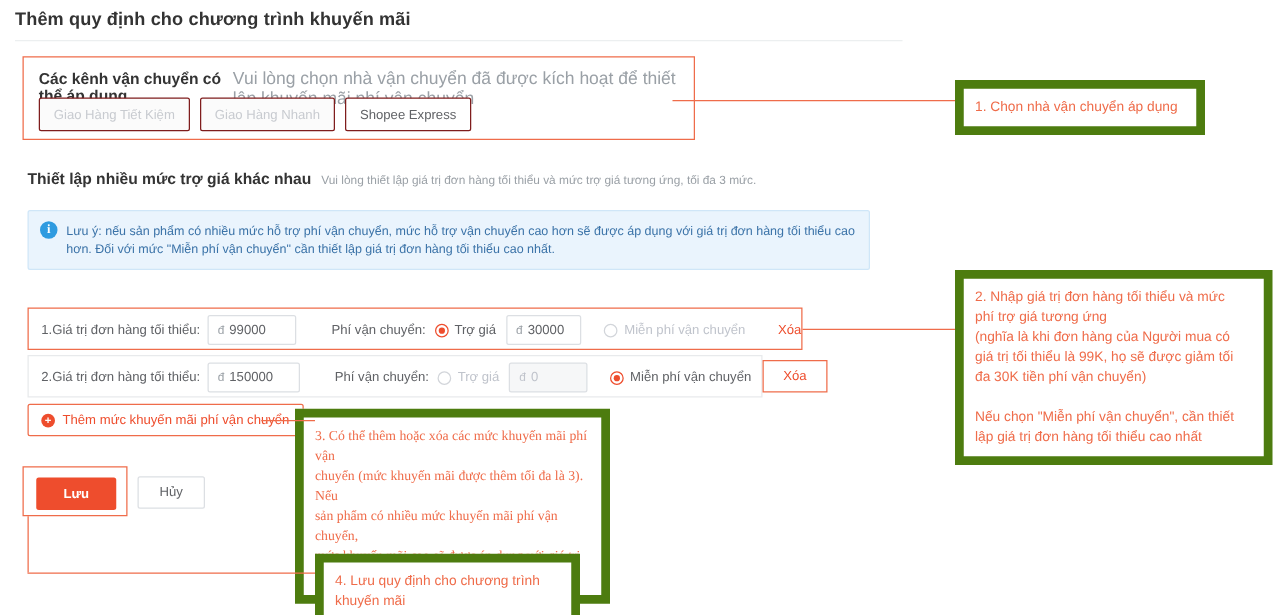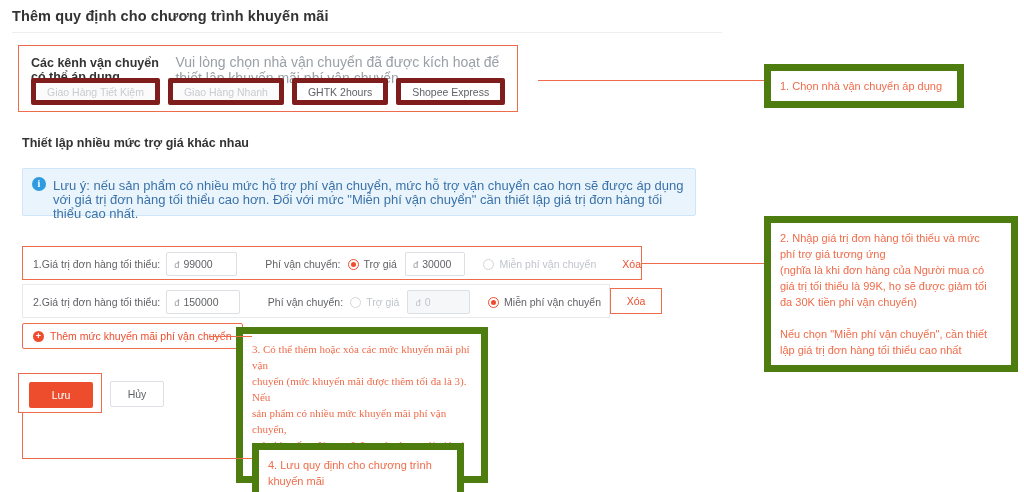--- a/index.html
+++ b/index.html
@@ -27,21 +27,21 @@
     position: absolute;
     left: 12px; top: 32px;
     width: 710px; height: 1px;
     background: #eceff0;
   }
 
   
   .box-channels {
     position: absolute;
     left: 18px; top: 45px;
-    width: 500px; height: 67px;
+    width: 538px; height: 67px;
     border: 1px solid #ef6c4a;
     background: #fff;
   }
   .sec-head {
     position: absolute;
     left: 12px; top: 8px;
     display: flex;
     align-items: baseline;
     gap: 8px;
   }
@@ -57,21 +57,21 @@
   .chips {
     position: absolute;
     left: 12px; top: 32px;
     display: flex;
     gap: 8px;
   }
   .chip {
     height: 27px;
     min-width: 82px;
     padding: 0 11px;
-    border: 5px solid #7f1d1d;
+    border: 1px solid #7f1d1d;
     background: #fff;
     border-radius: 2px;
     display: flex;
     align-items: center;
     justify-content: center;
     font-size: 10.5px;
     color: #606266;
     white-space: nowrap;
   }
   .chip.disabled { color: #c8cbd0; background:#fbfbfb; }
@@ -106,21 +106,21 @@
     font-weight: bold;
     line-height: 14px;
     text-align: center;
     font-family: "Liberation Serif", serif;
   }
   .notice p {
     position: absolute;
     left: 30px; top: 10px;
     right: 10px;
     margin: 0;
-    font-size: 13px;
+    font-size: 10px;
     line-height: 14px;
     color: #3b73a8;
   }
 
   
   .tier-row {
     position: absolute;
     height: 34px;
     display: flex;
     align-items: center;
@@ -213,20 +213,21 @@
     line-height: 11px;
     text-align: center;
     font-weight: bold;
   }
 
   .btn-save-wrap {
     position: absolute;
     left: 18px; top: 373px;
     width: 84px; height: 40px;
     border: 1px solid #ef6c4a;
+    font-weight: bold;
   }
   .btn-save {
     position: absolute;
     left: 10px; top: 8px;
     width: 64px; height: 26px;
     background: #ee4d2d;
     color: #fff;
     border-radius: 2px;
     font-size: 10.5px;
     display: flex;
@@ -274,27 +275,27 @@
   <div class="title-rule"></div>
 
   <div class="box-channels">
     <div class="sec-head">
       <span class="h">Các kênh vận chuyển có thể áp dụng</span>
       <span class="sub">Vui lòng chọn nhà vận chuyển đã được kích hoạt để thiết lập khuyến mãi phí vận chuyển</span>
     </div>
     <div class="chips">
       <div class="chip disabled">Giao Hàng Tiết Kiệm</div>
       <div class="chip disabled">Giao Hàng Nhanh</div>
-      <div class="chip">GHTK 2hours</div>
       <div class="chip">Shopee Express</div>
     </div>
   </div>
 
   <div class="sec2-head">
     <span class="h">Thiết lập nhiều mức trợ giá khác nhau</span>
+    <span class="sub">Vui lòng thiết lập giá trị đơn hàng tối thiểu và mức trợ giá tương ứng, tối đa 3 mức.</span>
   </div>
 
   <div class="notice">
     <div class="info-icon">i</div>
     <p>Lưu ý: nếu sản phẩm có nhiều mức hỗ trợ phí vận chuyển, mức hỗ trợ vận chuyển cao hơn sẽ được áp dụng với giá trị đơn hàng tối thiểu cao hơn. Đối với mức "Miễn phí vận chuyển" cần thiết lập giá trị đơn hàng tối thiểu cao nhất.</p>
   </div>
 
   <div class="row-outline" style="left:22px; top:246px; width:620px; height:34px;">
     <div class="tier-row" style="left:0; top:0; width:100%; padding-left:10px;">
       <span class="idx">1.</span>

